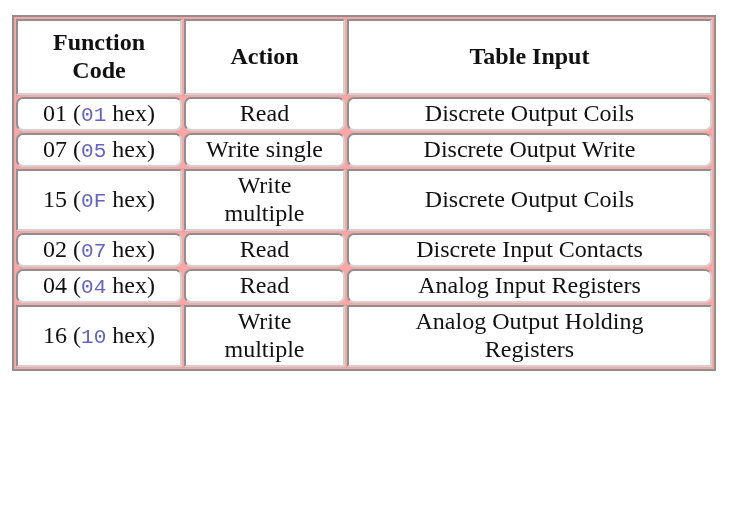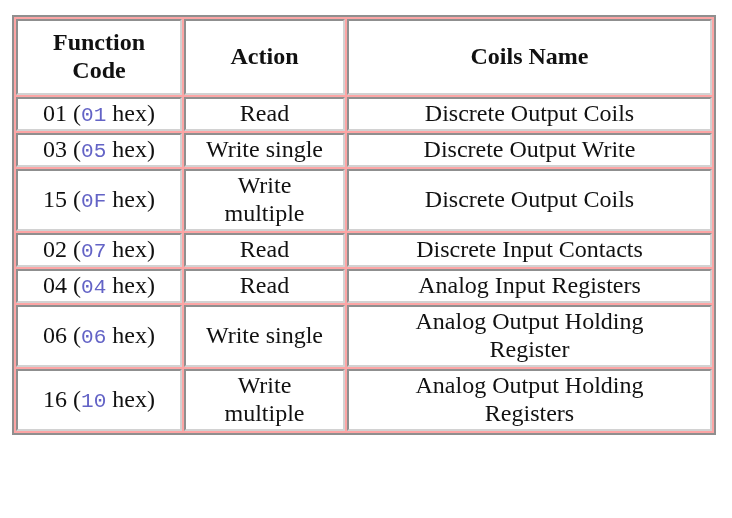--- a/index.html
+++ b/index.html
@@ -42,21 +42,21 @@
     text-align: center;
     vertical-align: middle;
     font-size: 24px;
     line-height: 1.16;
     white-space: pre-line;           
     padding: 0 4px;
     box-sizing: border-box;
     overflow: hidden;
   }
   th { font-weight: bold; height: 76px; }
-  tr.h34 td { height: 34px; }
+  tr.h34 td { height: 34px; border-radius: 7px; }
   tr.h62 td { height: 62px; }
   .hex {
     font-family: "Liberation Mono", monospace;
     font-size: 21px;
     color: #6363c6;
   }
 </style>
 </head>
 <body>
 
@@ -66,57 +66,51 @@
       <colgroup>
         <col class="c1">
           <col class="c2">
           <col class="c3">
       </colgroup>
       <thead>
         <tr>
           <th>Function
 Code</th>
           <th>Action</th>
-          <th>Coils Name</th>
+          <th>Table Input</th>
         </tr>
       </thead>
       <tbody>
         <tr class="h34">
           <td><span>01 (</span><span class="hex">01</span><span> hex)</span></td>
           <td>Read</td>
           <td>Discrete Output Coils</td>
         </tr>
         <tr class="h34">
-          <td><span>03 (</span><span class="hex">05</span><span> hex)</span></td>
+          <td><span>07 (</span><span class="hex">05</span><span> hex)</span></td>
           <td>Write single</td>
           <td>Discrete Output Write</td>
         </tr>
         <tr class="h62">
           <td><span>15 (</span><span class="hex">0F</span><span> hex)</span></td>
           <td>Write
 multiple</td>
           <td>Discrete Output Coils</td>
         </tr>
         <tr class="h34">
           <td><span>02 (</span><span class="hex">07</span><span> hex)</span></td>
           <td>Read</td>
           <td>Discrete Input Contacts</td>
         </tr>
         <tr class="h34">
           <td><span>04 (</span><span class="hex">04</span><span> hex)</span></td>
           <td>Read</td>
           <td>Analog Input Registers</td>
         </tr>
         <tr class="h62">
-          <td><span>06 (</span><span class="hex">06</span><span> hex)</span></td>
-          <td>Write single</td>
-          <td>Analog Output Holding
-Register</td>
-        </tr>
-        <tr class="h62">
           <td><span>16 (</span><span class="hex">10</span><span> hex)</span></td>
           <td>Write
 multiple</td>
           <td>Analog Output Holding
 Registers</td>
         </tr>
       </tbody>
     </table>
   </div>
 </div>

